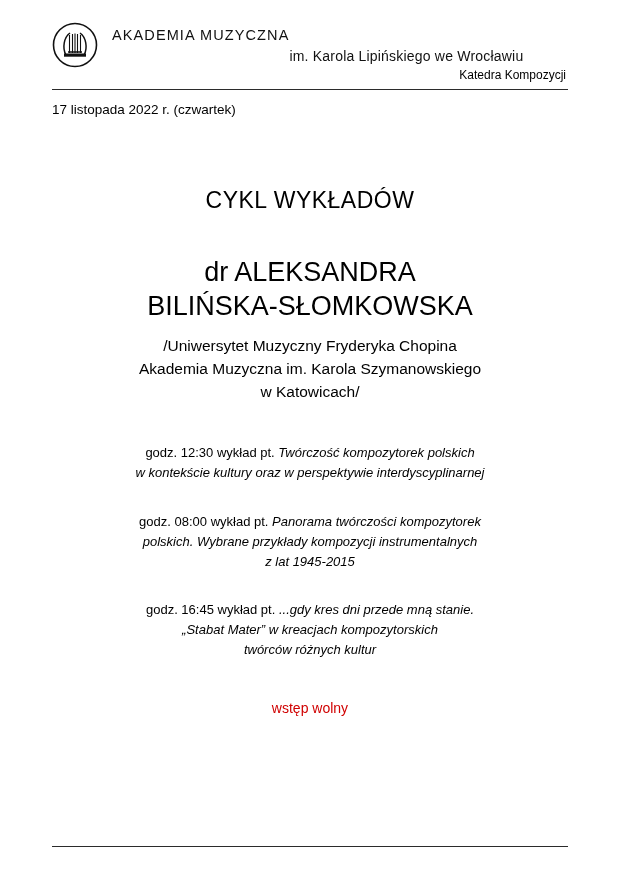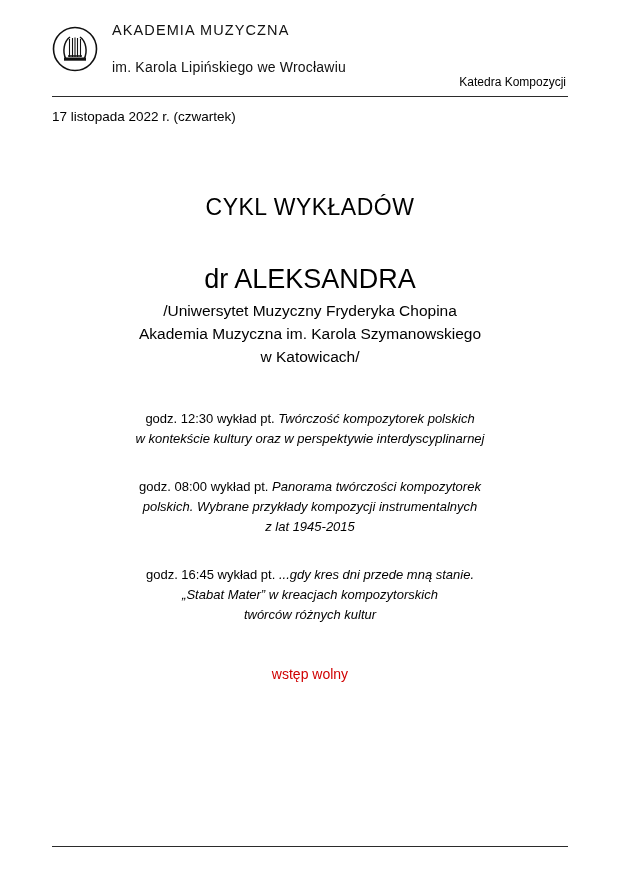--- a/index.html
+++ b/index.html
@@ -31,21 +31,21 @@
     gap: 14px;
   }
   .logo-mark {
     width: 46px;
     height: 46px;
     flex: 0 0 46px;
     display: block;
   }
   .logo-text {
     display: flex;
-    flex-direction: column;
+    flex-direction: row;
     justify-content: center;
   }
   .logo-title {
     font-size: 14.5px;
     letter-spacing: 1.1px;
     color: #111;
   }
   .logo-sub {
     font-size: 14px;
     letter-spacing: 0.2px;
@@ -96,21 +96,21 @@
     font-weight: normal;
     line-height: 1.25;
     margin-top: 42px;
   }
   .speaker .l2 {
     display: block;
   }
   .affiliation {
     font-size: 15.5px;
     line-height: 1.5;
-    margin-top: 2px;
+    margin-top: 10px;
   }
   .affiliation div {
     display: block;
   }
 
   .lectures {
     margin-top: 40px;
   }
   .lecture {
     font-size: 13px;
@@ -177,20 +177,21 @@
   <div class="meta-row">
     <div class="meta-left">17 listopada 2022 r. (czwartek)</div>
   </div>
 
   <div class="content">
 
     <div class="cycle-title">CYKL WYKŁADÓW</div>
 
     <div class="speaker">
       <span class="l1">dr ALEKSANDRA</span>
+      <span class="l2">BILIŃSKA-SŁOMKOWSKA</span>
     </div>
 
     <div class="affiliation">
       <div>/Uniwersytet Muzyczny Fryderyka Chopina</div>
       <div>Akademia Muzyczna im. Karola Szymanowskiego</div>
       <div>w Katowicach/</div>
     </div>
 
     <div class="lectures">
 

